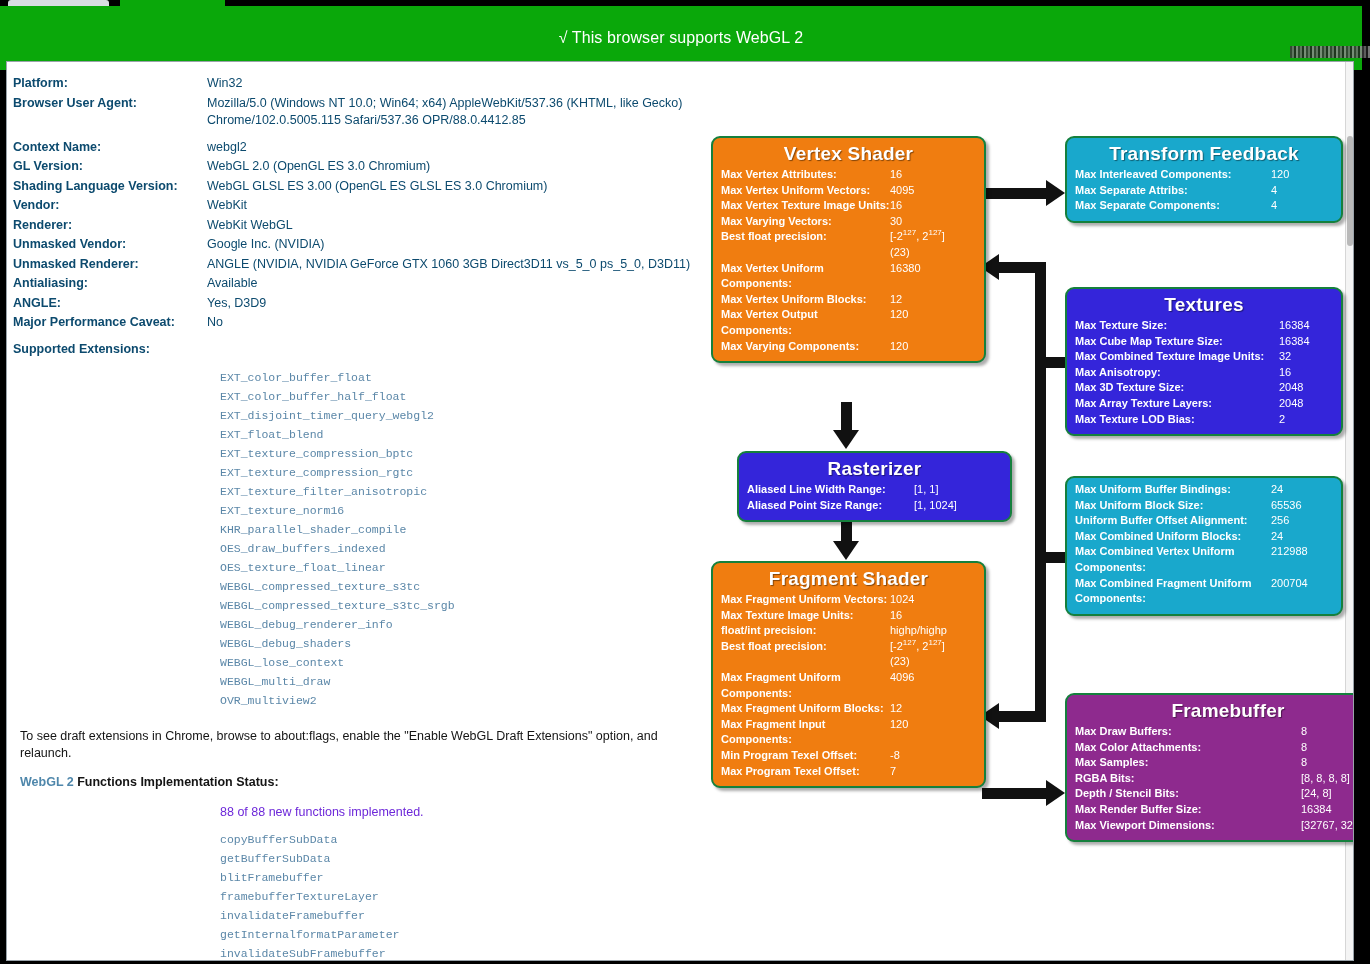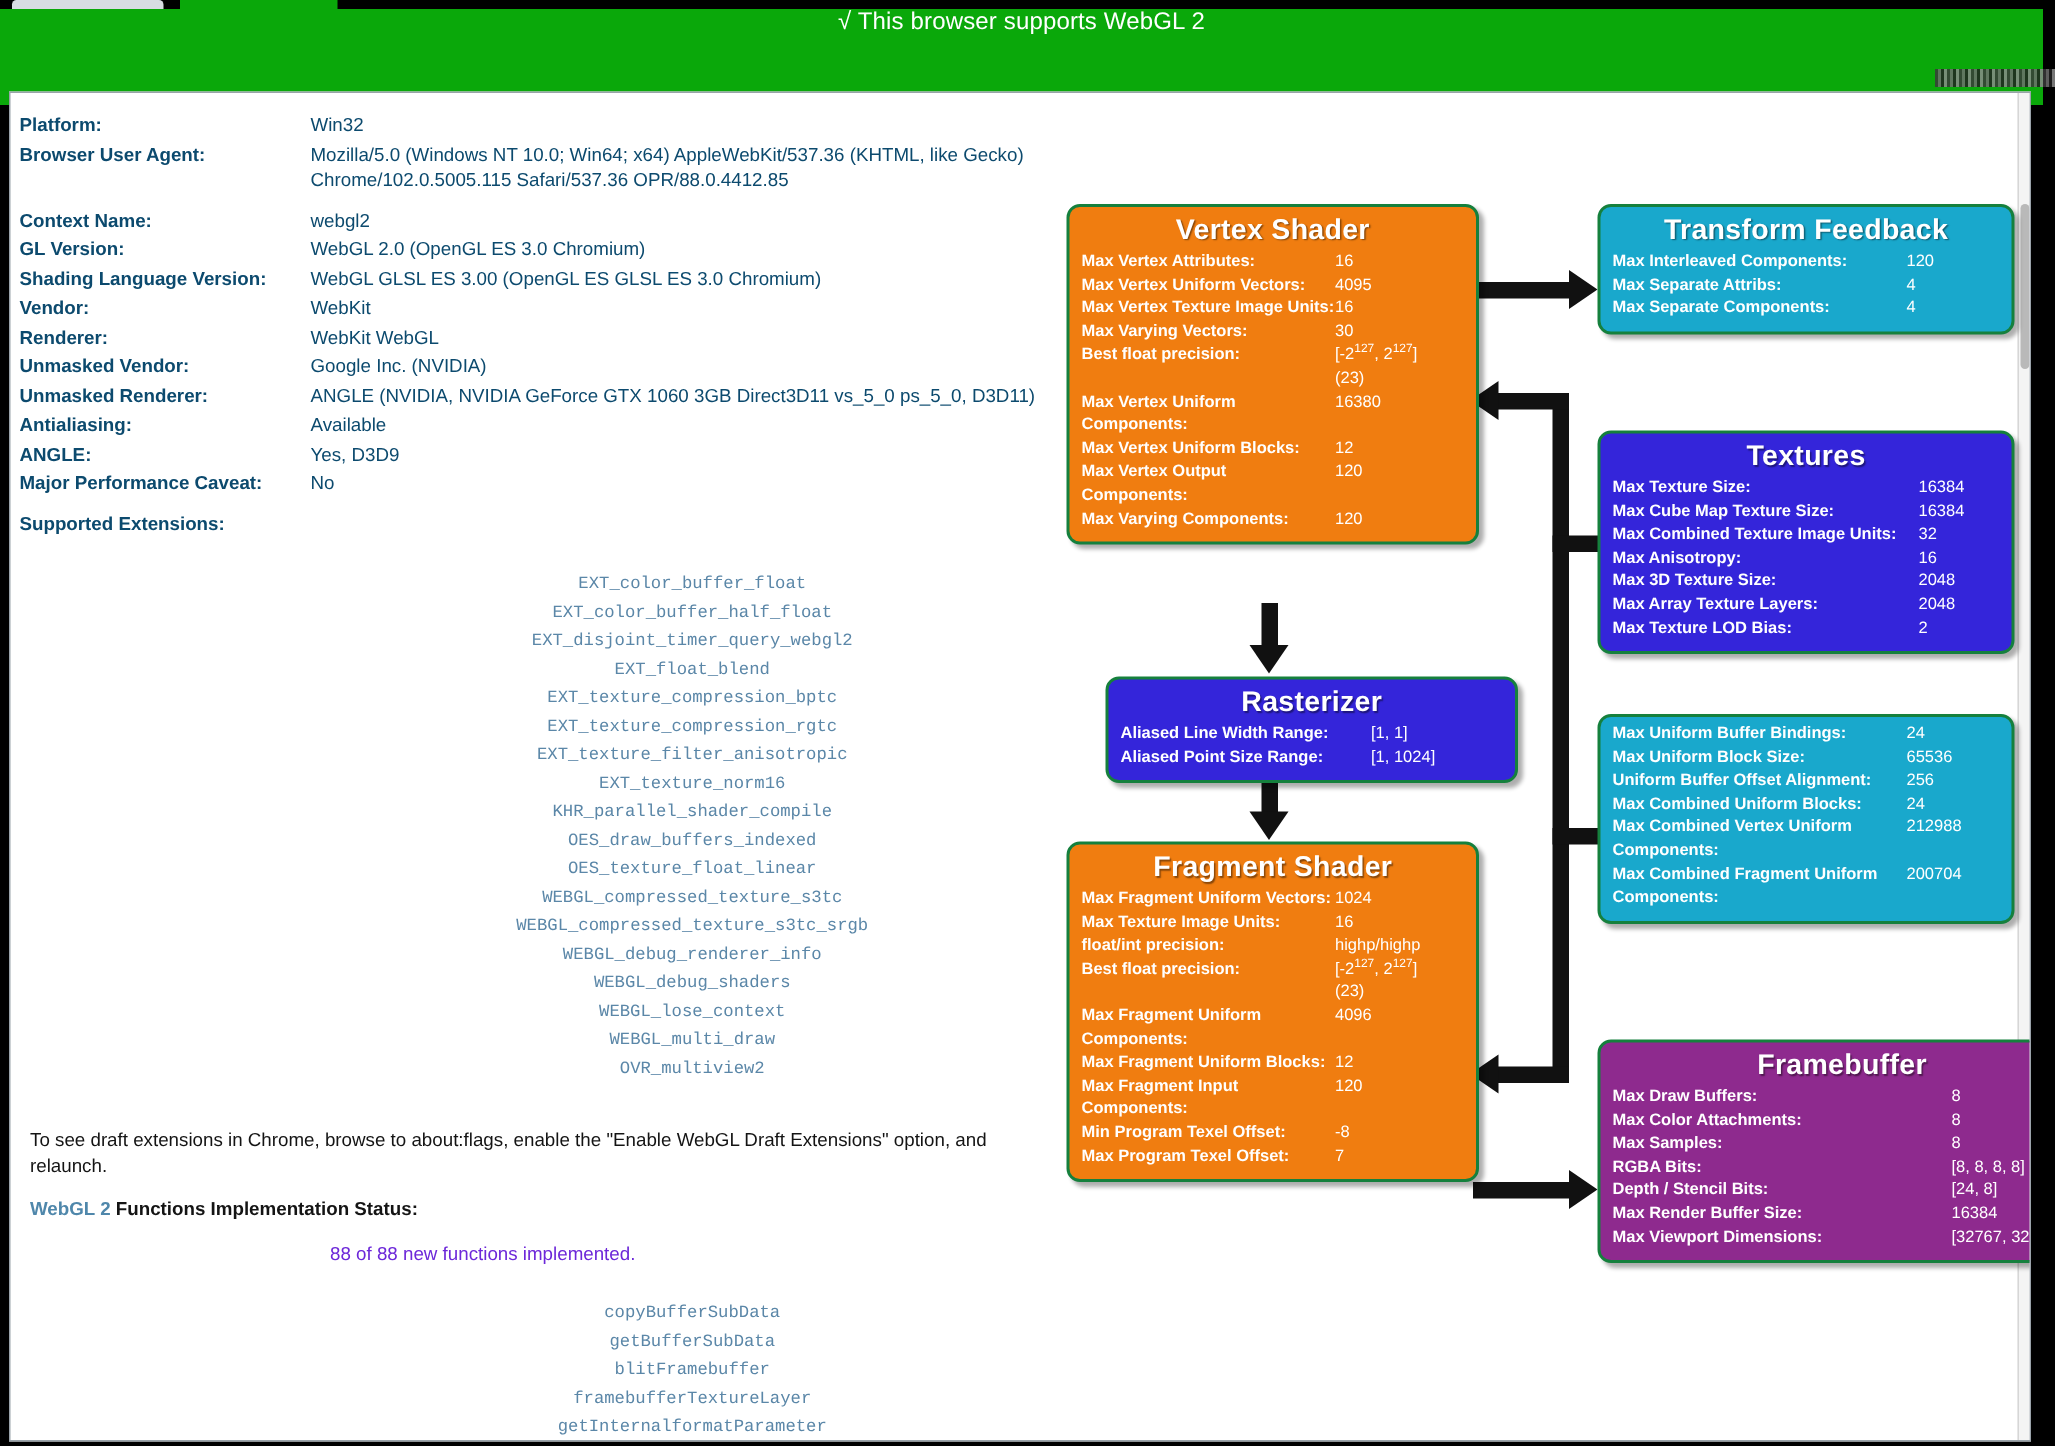--- a/index.html
+++ b/index.html
@@ -39,20 +39,21 @@
   
   #support-banner {
     position: absolute;
     left: 0; top: 6px;
     width: 1362px; height: 64px;
     background: #0aa80a;
     color: #ffffff;
     font-size: 16px;
     font-weight: 400;
     display: flex;
+    align-items: center;
     justify-content: center;
     letter-spacing: .1px;
   }
   #banner-noise {
     position: absolute;
     left: 1290px; top: 46px;
     width: 80px; height: 12px;
     background:
       repeating-linear-gradient(90deg,#3a3a3a 0 2px,#6e6e6e 2px 4px,#222 4px 6px,#8a8a8a 6px 8px);
     opacity: .85;
@@ -108,24 +109,23 @@
     padding-left: 7px;
     white-space: nowrap;
   }
   td.v {
     font-weight: normal;
     padding-right: 6px;
   }
   tr.spaced td { padding-top: 8px; }
 
   .ext-list, .fn-list {
-    margin: 12px;
+    margin: 0;
     padding: 0;
     list-style: none;
-    text-align: center;
   }
   .ext-list li, .fn-list li {
     font-family: "Liberation Mono", monospace;
     font-size: 11.5px;
     color: #5b87a8;
     line-height: 19px;
     white-space: nowrap;
   }
   #extensions-block { padding-left: 207px; padding-top: 9px; }
   #draft-note {
@@ -341,22 +341,22 @@
     </div>
 
     <div id="fn-count">88 of 88 new functions implemented.</div>
 
     <div id="fn-block">
       <ul class="fn-list">
         <li>copyBufferSubData</li>
         <li>getBufferSubData</li>
         <li>blitFramebuffer</li>
         <li>framebufferTextureLayer</li>
+        <li>invalidateFramebuffer</li>
         <li>getInternalformatParameter</li>
-        <li>invalidateFramebuffer</li>
         <li>invalidateSubFramebuffer</li>
 
       </ul>
     </div>
   </div>
 
   <div id="diagram">
 
     <div class="arrow" id="a1-bar"></div>
     <div class="ahead ahead-right" id="a1-head"></div>

